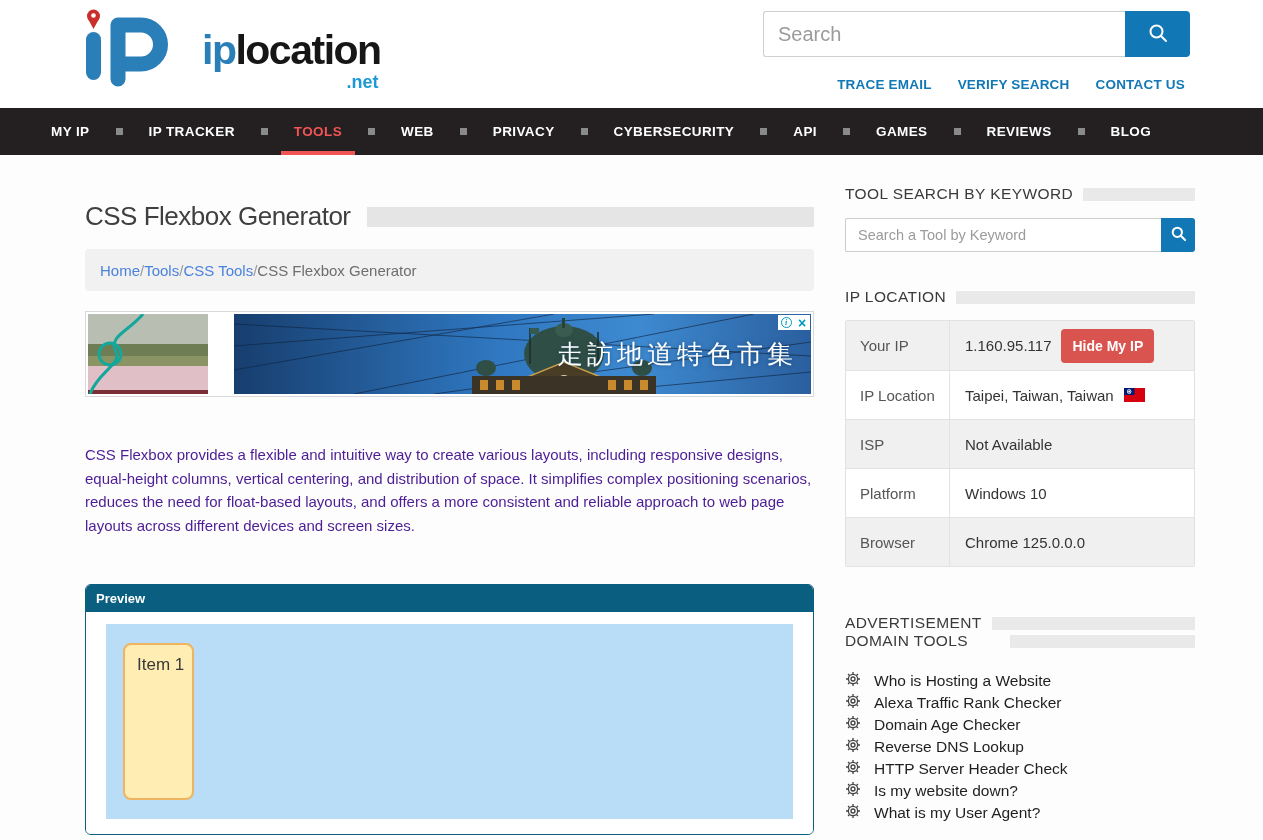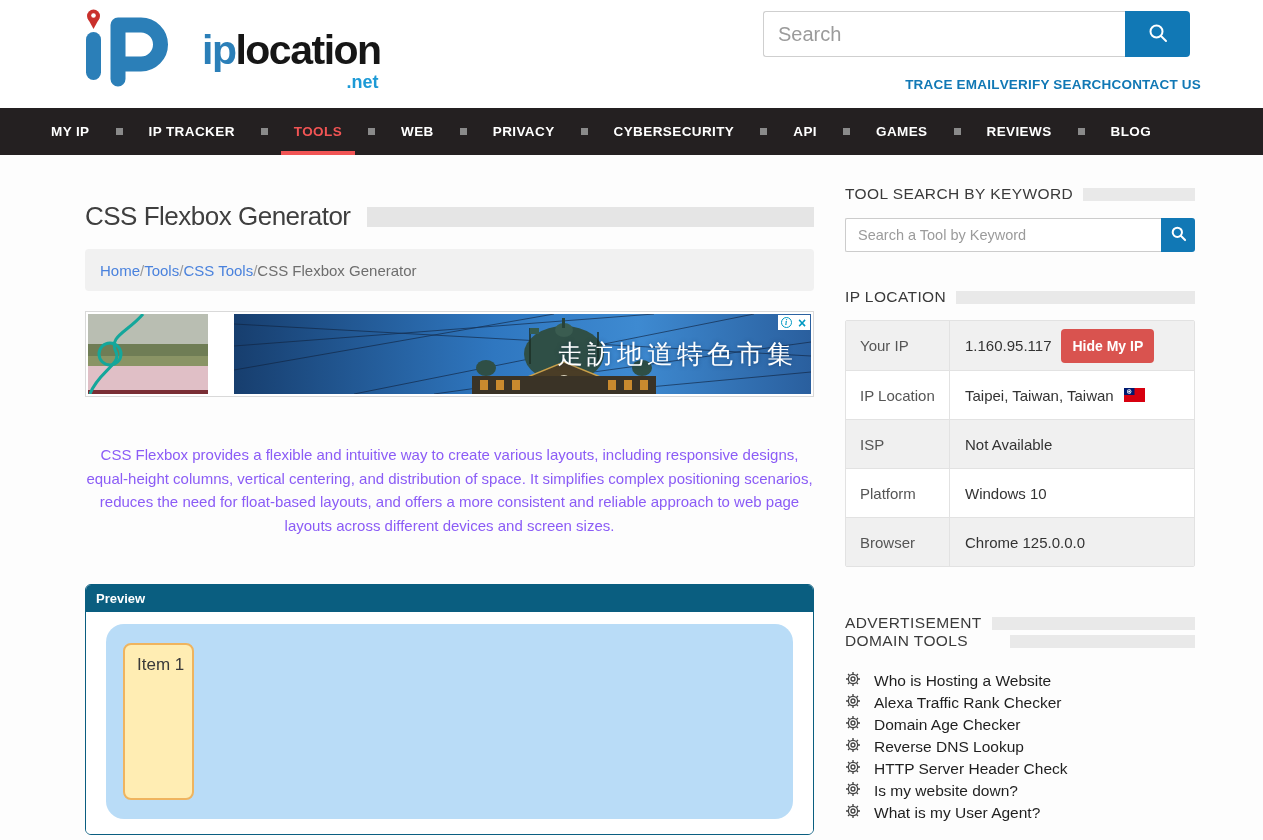--- a/index.html
+++ b/index.html
@@ -22,21 +22,21 @@
   .search-row { position:absolute; top:11px; right:73px; display:flex; }
   .search-input {
     width:362px; height:46px; border:1px solid #cfcfcf; border-right:none; border-radius:3px 0 0 3px;
     font-size:20px; color:#555; padding:0 14px; outline:none; font-family:"Liberation Sans", sans-serif;
   }
   .search-input::placeholder { color:#9b9b9b; }
   .search-btn {
     width:65px; height:46px; background:var(--accent-blue,#1178b5); border:none; border-radius:0 4px 4px 0;
     display:flex; align-items:center; justify-content:center; cursor:pointer;
   }
-  .header-links { position:absolute; top:77px; right:62px; display:flex; }
+  .header-links { position:absolute; top:77px; right:78px; display:flex; gap:26px; }
   .header-links a { color:var(--accent-blue,#1178b5); font-size:13.5px; font-weight:bold; text-decoration:none; letter-spacing:.2px; }
 
   
   .nav { height:47px; background:var(--nav-bg,#242021); display:flex; align-items:center; padding-left:35px; }
   .nav-item {
     position:relative; height:47px; line-height:47px; padding:0 16px; color:#ffffff;
     font-size:13.5px; font-weight:bold; letter-spacing:.4px; text-decoration:none; white-space:nowrap;
   }
   .nav-item.active { color:var(--nav-red,#f15454); }
   .nav-item.active::after { content:""; position:absolute; left:3px; right:3px; bottom:0; height:4px; background:var(--nav-red,#f15454); }
@@ -71,27 +71,27 @@
   .ad-icons { position:absolute; top:3px; right:3px; display:flex; }
   .ad-icon { width:16px; height:15px; background:#ffffff; display:flex; align-items:center; justify-content:center; cursor:pointer; }
   .ad-info-circle {
     width:11px; height:11px; border:1.5px solid #0099c3; border-radius:50%;
     display:flex; align-items:center; justify-content:center;
     font-size:8px; font-style:italic; font-weight:bold; color:#0099c3; font-family:"Liberation Serif", serif;
   }
   .ad-close { color:#0099c3; font-size:14px; font-weight:bold; line-height:1; }
 
   
-  .intro { margin-top:46px; font-size:15px; line-height:23.5px; color:#8b5cf6;text-align:center; }
+  .intro { margin-top:46px; font-size:15px; line-height:23.5px; color:#4c1d95; }
 
   
   .preview-panel { margin-top:47px; border:1px solid var(--teal,#0a5e80); border-radius:6px; overflow:hidden; background:#fff; }
   .preview-header { background:var(--teal,#0a5e80); color:#fff; font-size:13px; font-weight:bold; padding:6px 10px; height:27px; }
   .preview-body { padding:12px 20px 15px; background:#fff; }
-  .flex-container { background:var(--flex-bg,#b9dcf7); height:195px; padding:19px 0 0 17px;border-radius:18px; }
+  .flex-container { background:var(--flex-bg,#b9dcf7); height:195px; padding:19px 0 0 17px; }
   .flex-item {
     width:71px; height:157px; background:var(--item-bg,#ffedb3); border:2px solid var(--item-border,#efb45f);
     border-radius:8px; padding:10px 0 0 12px; font-size:17px; color:#3a3a3a; cursor:move;
   }
 
   
   .side-heading { display:flex; align-items:center; }
   .side-heading + .side-heading { margin-top:0;gap:32px; }
   .side-heading-text { font-size:15.5px; color:#3a3a3a; letter-spacing:.4px; white-space:nowrap; }
   .h-bar { flex:1; height:13px; background:#e9e9e9; margin-left:10px; }

